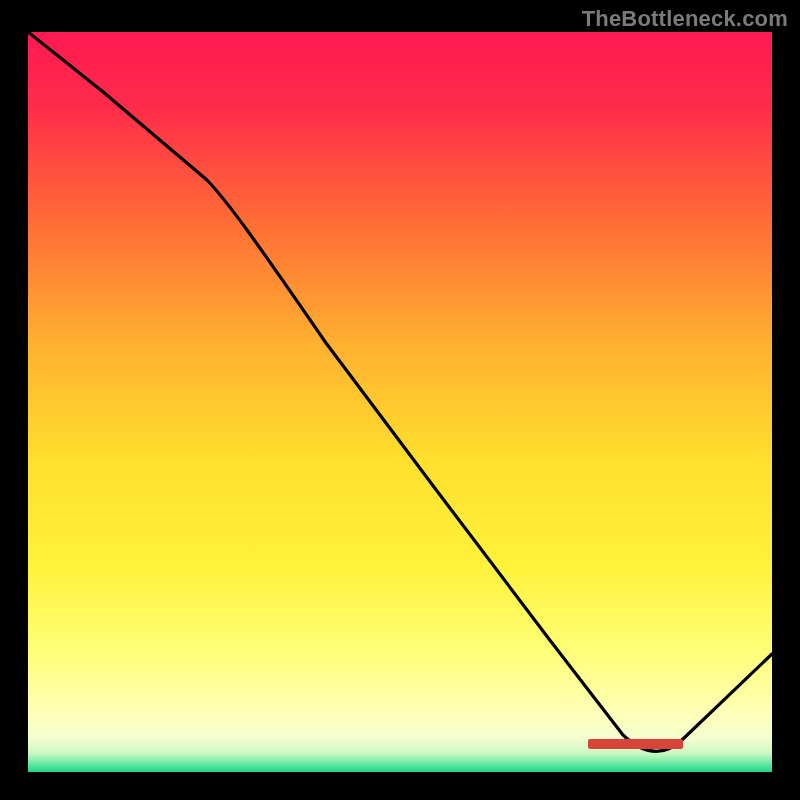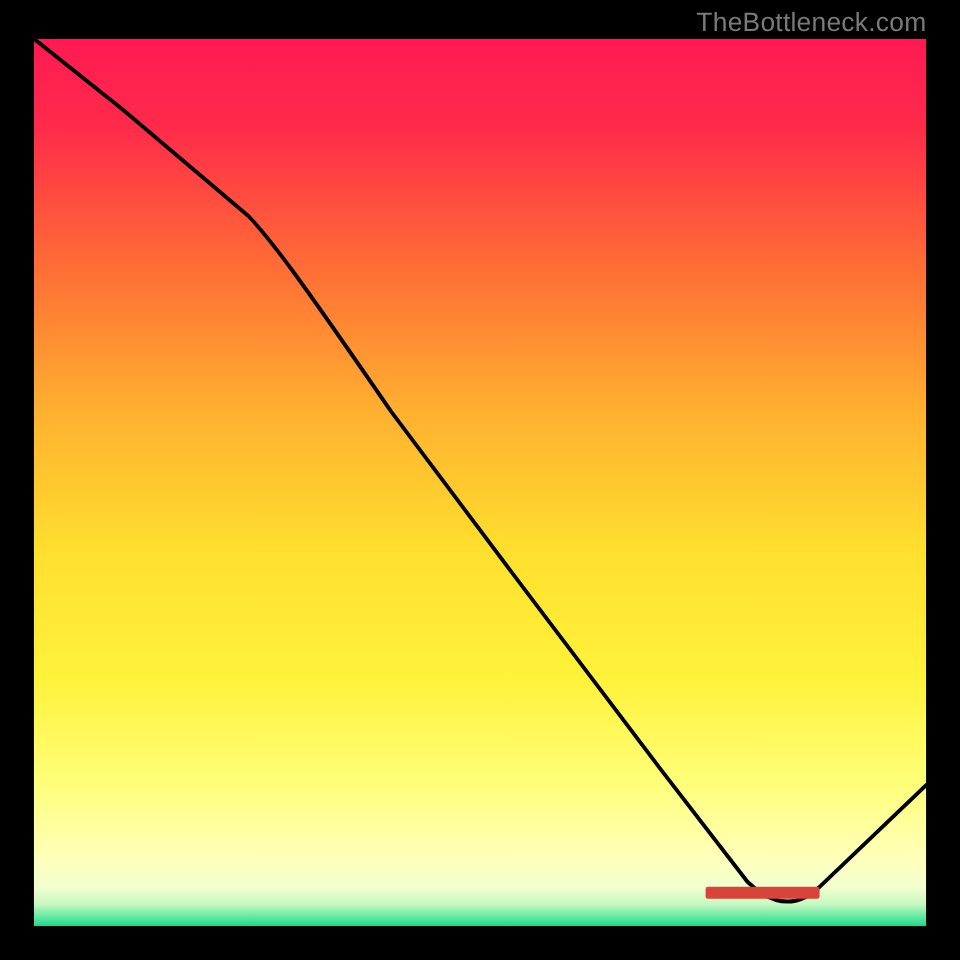--- a/index.html
+++ b/index.html
@@ -6,25 +6,25 @@
   html, body { width: 800px; height: 800px; background: #000; overflow: hidden; }
   .frame {
     position: relative;
     width: 800px;
     height: 800px;
     background: #000;
   }
   .watermark {
     position: absolute;
     top: 6px;
-    right: 28px;
+    right: 12px;
     color: #7a7a7a;
     font-family: Arial, Helvetica, sans-serif;
     font-size: 22px;
-    font-weight: 400;
+    font-weight: 700;
     letter-spacing: 0.2px;
   }
   .plot-area {
     position: absolute;
     left: 28px;
     top: 32px;
     width: 744px;
     height: 740px;
     overflow: hidden;
   }

